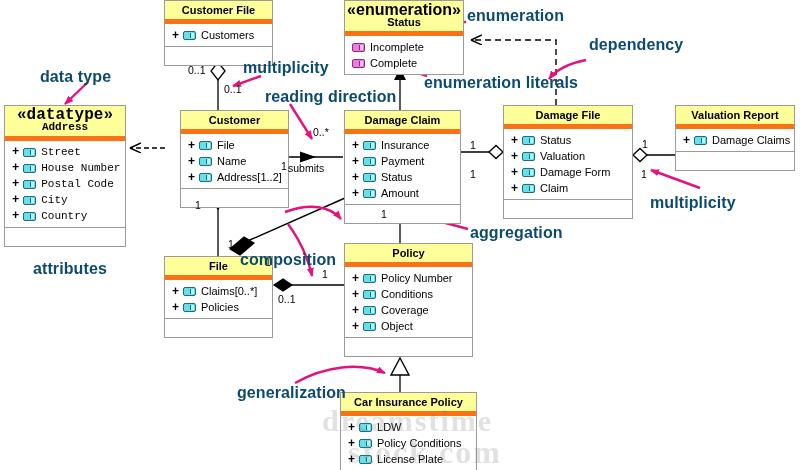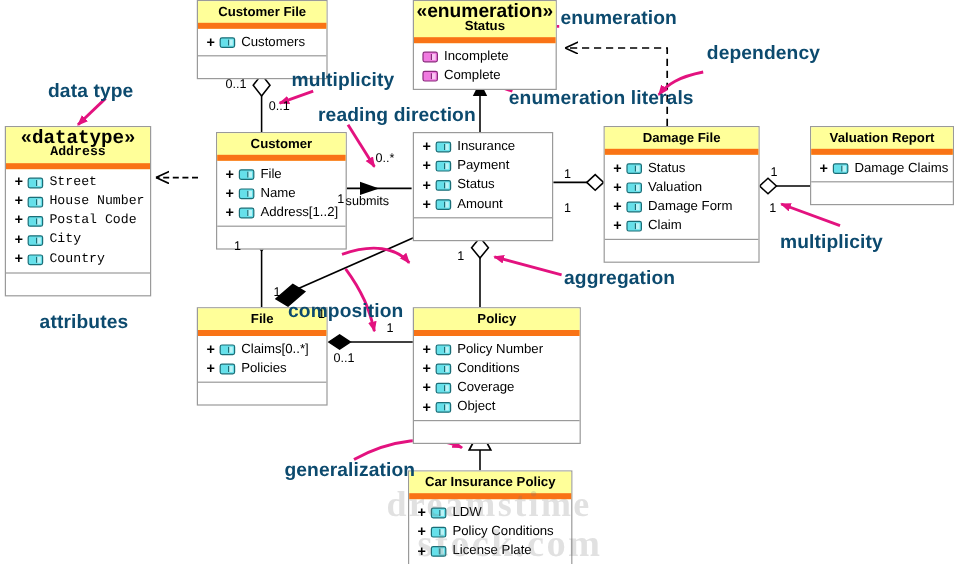--- a/index.html
+++ b/index.html
@@ -250,20 +250,21 @@
       <div class="attr">
         <span class="plus">+</span>
         <span class="picon"></span>
         <span>Address[1..2]</span>
       </div>
     </div>
     <div class="sect"></div>
   </div>
 
   <div class="uml" style="left:344px;top:110px;width:117px;">
+    <div class="hdr">Damage Claim</div>
     <div class="attrs">
       <div class="attr">
         <span class="plus">+</span>
         <span class="picon"></span>
         <span>Insurance</span>
       </div>
       <div class="attr">
         <span class="plus">+</span>
         <span class="picon"></span>
         <span>Payment</span>
@@ -331,21 +332,21 @@
       </div>
       <div class="attr">
         <span class="plus">+</span>
         <span class="picon"></span>
         <span>Policies</span>
       </div>
     </div>
     <div class="sect"></div>
   </div>
 
-  <div class="uml" style="left:344px;top:256px;width:140px;">
+  <div class="uml" style="left:344px;top:243px;width:129px;">
     <div class="hdr">Policy</div>
     <div class="attrs">
       <div class="attr">
         <span class="plus">+</span>
         <span class="picon"></span>
         <span>Policy Number</span>
       </div>
       <div class="attr">
         <span class="plus">+</span>
         <span class="picon"></span>

